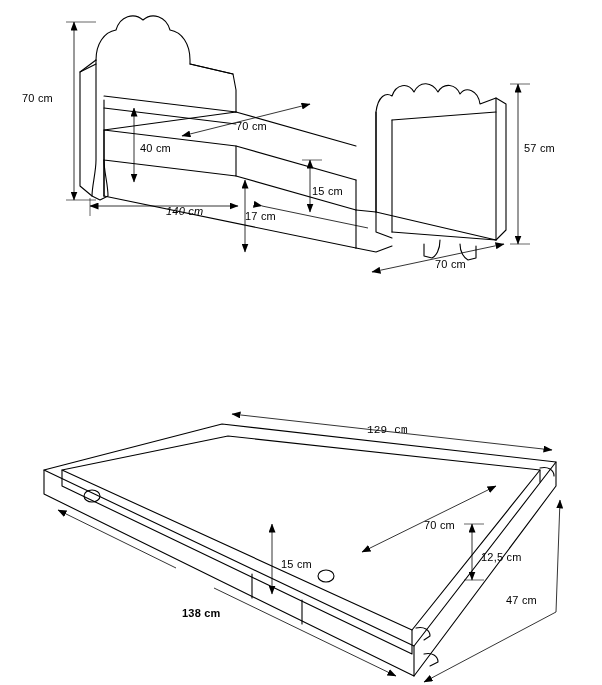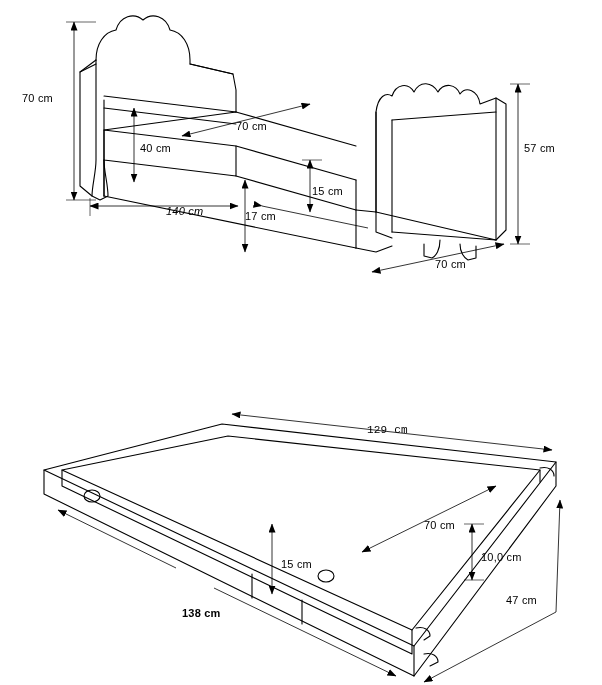--- a/index.html
+++ b/index.html
@@ -170,17 +170,17 @@
   <div class="dimlabel" style="left:140px; top:142px;">40 cm</div>
   <div class="dimlabel" style="left:524px; top:142px;">57 cm</div>
   <div class="dimlabel" style="left:312px; top:185px;">15 cm</div>
   <div class="dimlabel" style="left:166px; top:205px;font-style:italic;">140 cm</div>
   <div class="dimlabel" style="left:245px; top:210px;">17 cm</div>
   <div class="dimlabel" style="left:435px; top:258px;">70 cm</div>
 
   <div class="dimlabel" style="left:367px; top:424px;font-family:Liberation Mono, monospace;">129 cm</div>
   <div class="dimlabel" style="left:424px; top:519px;">70 cm</div>
   <div class="dimlabel" style="left:281px; top:558px;">15 cm</div>
-  <div class="dimlabel" style="left:481px; top:551px;">10,0 cm</div>
+  <div class="dimlabel" style="left:481px; top:551px;">12,5 cm</div>
   <div class="dimlabel" style="left:182px; top:607px;font-weight:bold;">138 cm</div>
   <div class="dimlabel" style="left:506px; top:594px;">47 cm</div>
 
 </div>
 
 </body></html>

